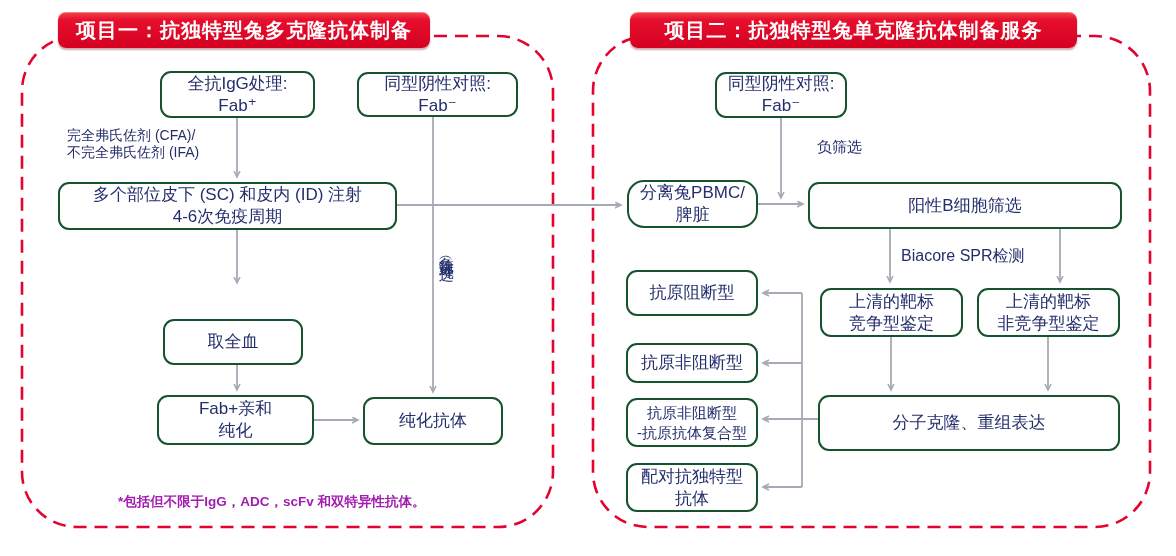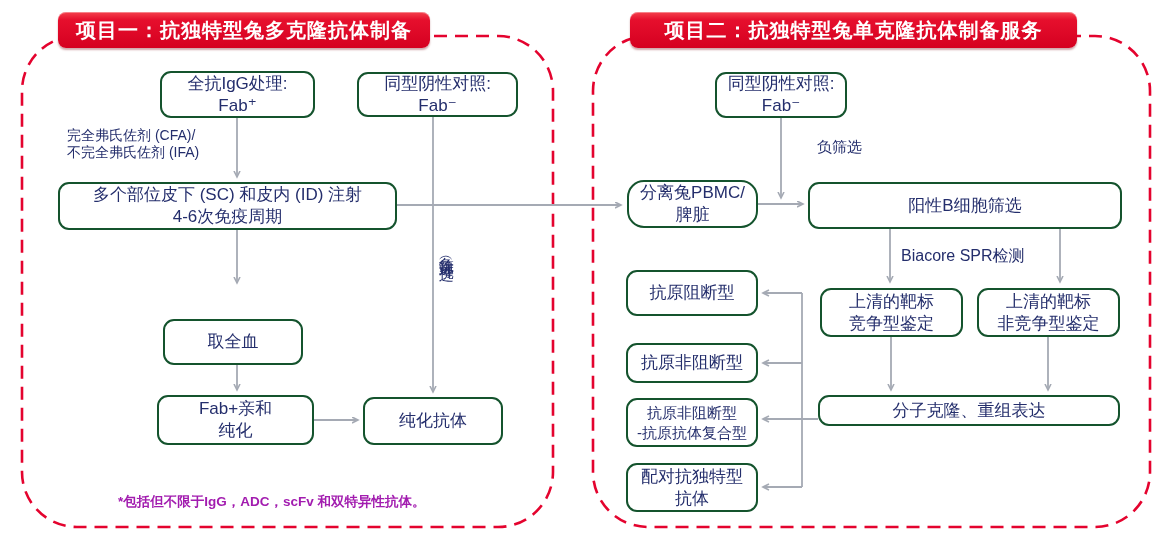--- a/index.html
+++ b/index.html
@@ -41,21 +41,21 @@
   .n-a2{left:357px;top:72px;width:161px;height:45px;}
   .n-big{left:58px;top:182px;width:339px;height:48px;}
   .n-blood{left:163px;top:288px;width:140px;height:46px;margin-top:31px;}
   .n-fab{left:157px;top:395px;width:157px;height:50px;}
   .n-pure{left:363px;top:397px;width:140px;height:48px;}
   .n-b1{left:715px;top:72px;width:132px;height:46px;}
   .n-pbmc{left:627px;top:180px;width:131px;height:48px;border-radius:17px;}
   .n-bcell{left:808px;top:182px;width:314px;height:47px;}
   .n-comp{left:820px;top:288px;width:143px;height:49px;}
   .n-noncomp{left:977px;top:288px;width:143px;height:49px;}
-  .n-clone{left:818px;top:395px;width:302px;height:31px;}
+  .n-clone{left:818px;top:395px;width:302px;height:56px;}
   .n-block{left:626px;top:270px;width:132px;height:46px;}
   .n-nonblock{left:626px;top:343px;width:132px;height:40px;}
   .n-complex{left:626px;top:398px;width:132px;height:49px;font-size:15px;}
   .n-paired{left:626px;top:463px;width:132px;height:49px;}
   .b-1{left:58px;top:12px;width:372px;}
   .b-2{left:630px;top:12px;width:447px;}
 </style>
 </head>
 <body>
 

